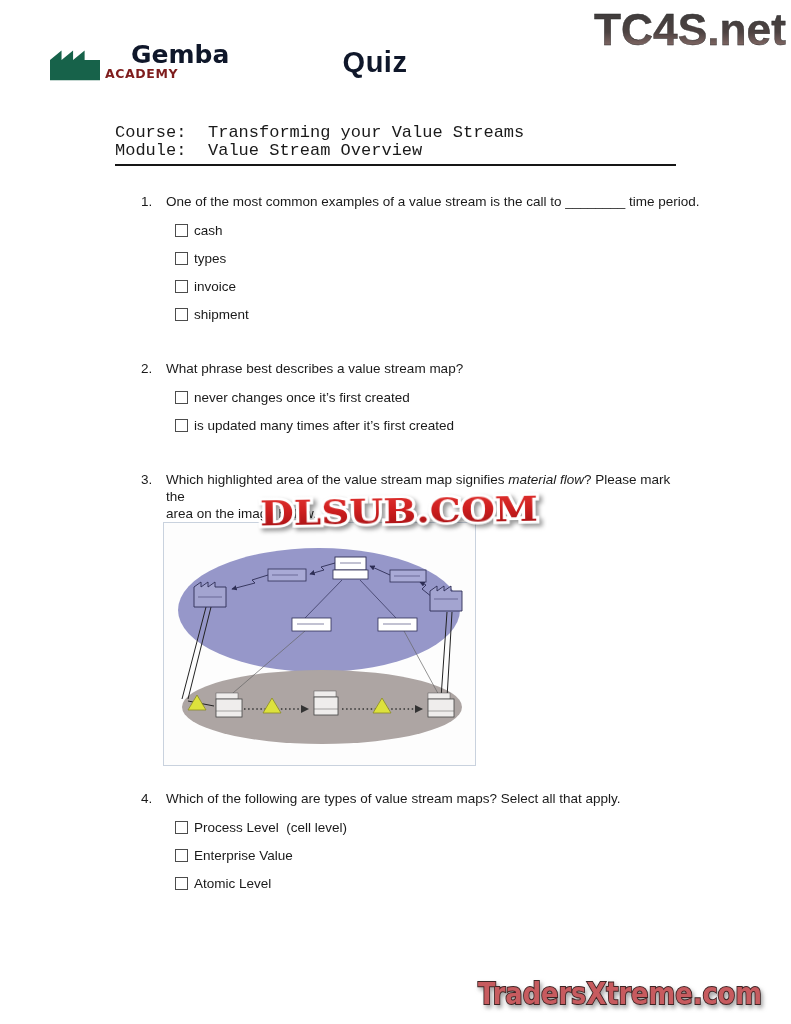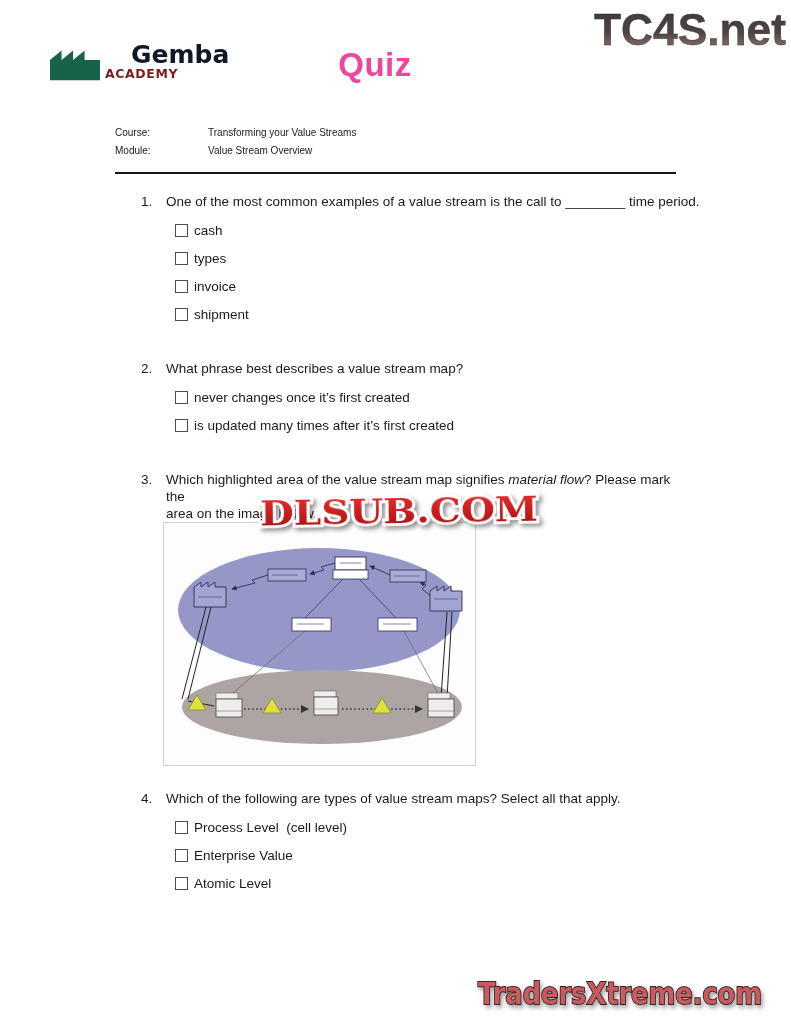--- a/index.html
+++ b/index.html
@@ -10,24 +10,24 @@
   
   .wm{position:absolute;pointer-events:none;}
   .wm-topright{left:588px;top:0px;}
   .wm-center{left:252px;top:486px;transform:rotate(-1deg);filter:drop-shadow(3px 3px 2px rgba(0,0,0,0.40));}
   .wm-bottom{left:468px;top:966px;filter:drop-shadow(2px 3px 2px rgba(90,90,90,0.55));}
   
   .logo{position:absolute;left:50px;top:44px;display:flex;align-items:flex-start;gap:5px;}
   .logo-name{font-family:"DejaVu Sans", sans-serif;font-weight:bold;font-size:25px;line-height:22px;color:#0f172a;margin-left:26px;}
   .logo-sub{font-family:"DejaVu Sans", sans-serif;font-weight:bold;font-size:12.5px;line-height:13px;letter-spacing:0.6px;color:#7f1d1d;margin-top:1px;}
   .page-title{position:absolute;left:295px;top:46px;width:160px;text-align:center;
-    font-size:33px;font-weight:bold;color:#ec4899;letter-spacing:0.5px;}
+    font-size:29px;font-weight:bold;color:#0f172a;letter-spacing:0.5px;}
   
   .course-block{position:absolute;left:115px;top:124px;width:561px;border-bottom:2px solid #161616;
-    padding-bottom:12px;font-size:10px;}
+    padding-bottom:4px;font-size:17px;font-family:Liberation Mono, monospace;}
   .course-row{display:flex;line-height:18px;}
   .course-row .lbl{width:93px;flex:none;}
   
   .question{position:absolute;left:141px;width:600px;font-size:13.5px;line-height:17px;}
   .q1{top:193px;} .q2{top:360px;} .q3{top:471px;} .q4{top:790px;}
   .q-row{display:flex;}
   .q-num{width:25px;flex:none;}
   .q-text{white-space:nowrap;}
   .q-text-wrap{width:512px;}
   .options{margin-top:12px;margin-left:22px;}

